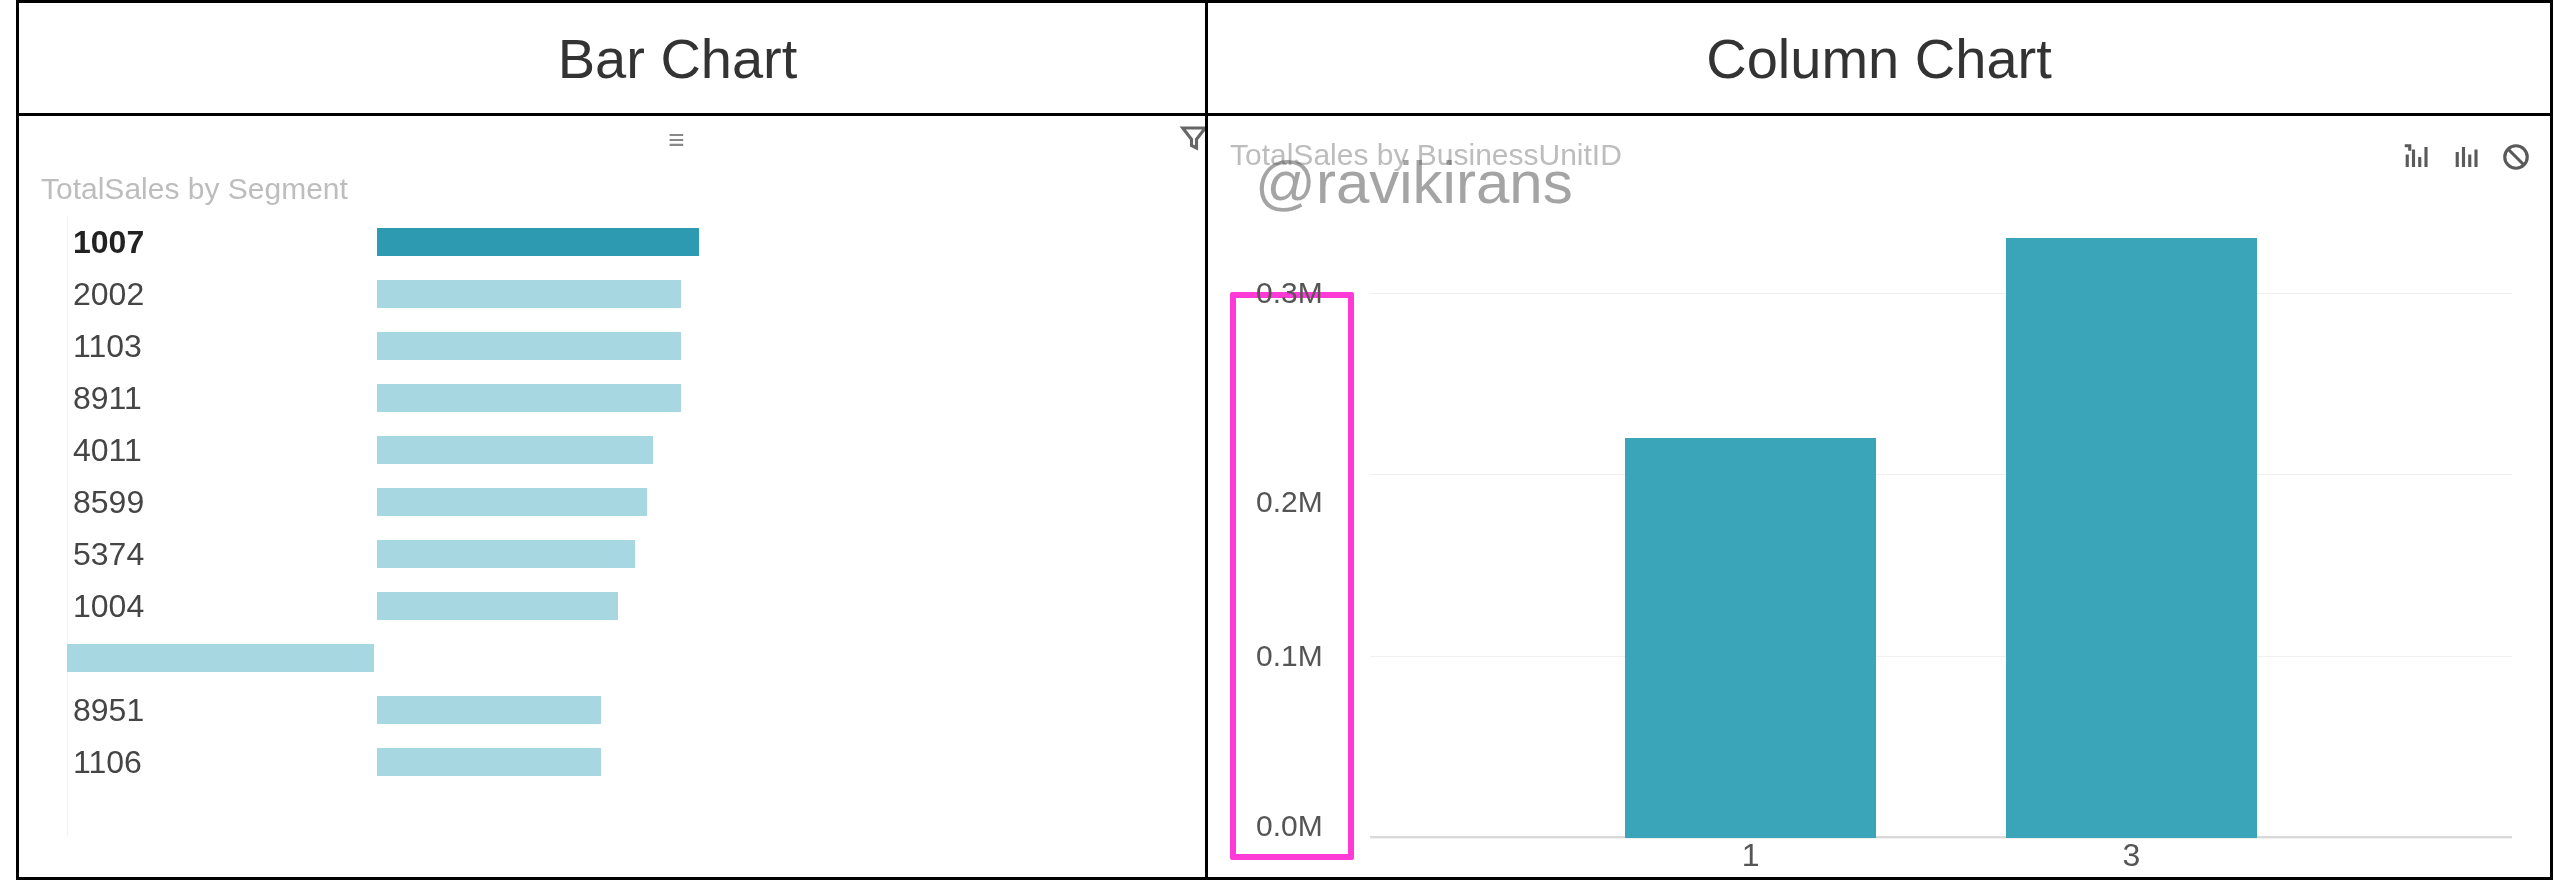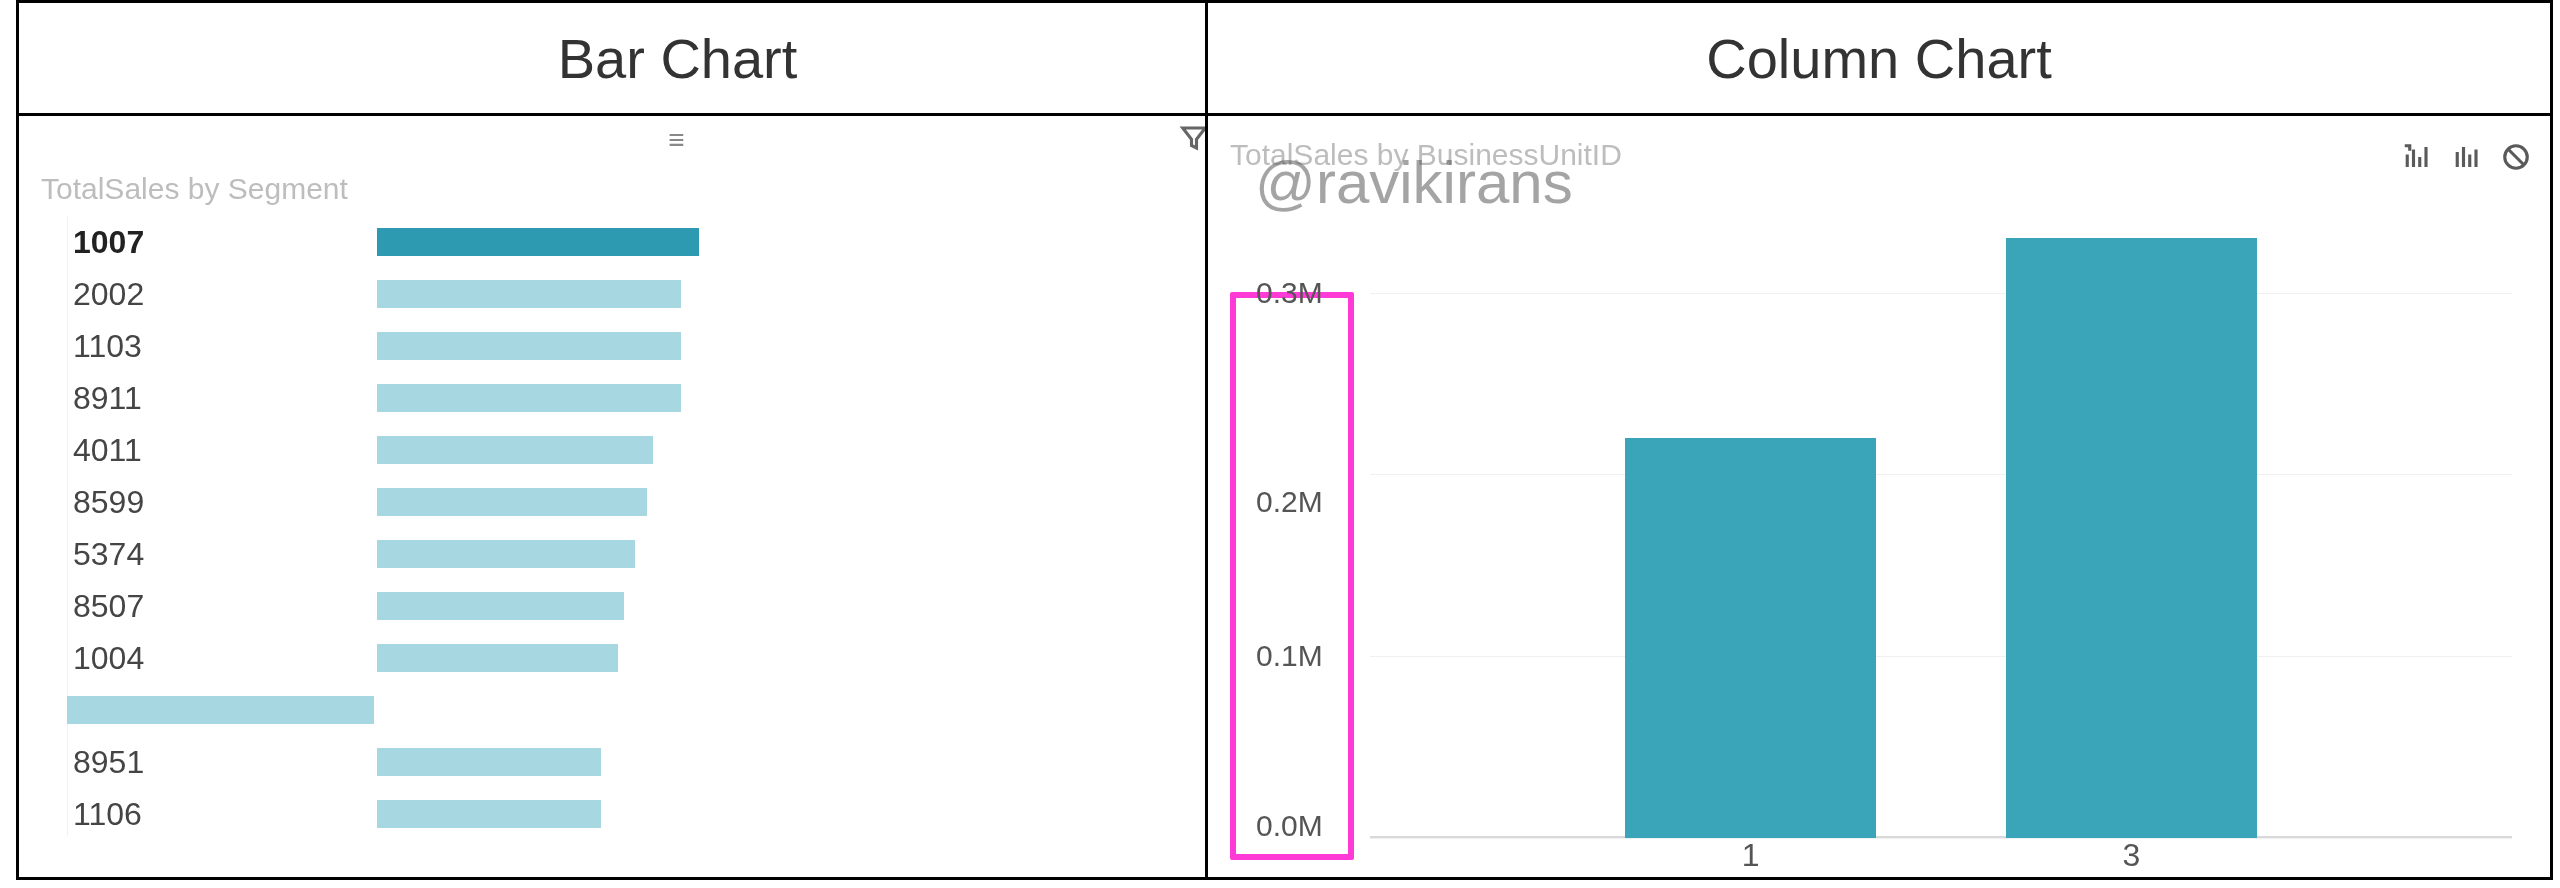--- a/index.html
+++ b/index.html
@@ -124,26 +124,20 @@
             <div class="bar-fill dim" style="width: 29.375%;"></div>
           </div>
         </div>
         <div class="bar-row">
           <div class="bar-label">5374</div>
           <div class="bar-track">
             <div class="bar-fill dim" style="width: 28.125%;"></div>
           </div>
         </div>
         <div class="bar-row">
-          <div class="bar-label">8507</div>
-          <div class="bar-track">
-            <div class="bar-fill dim" style="width: 26.875%;"></div>
-          </div>
-        </div>
-        <div class="bar-row">
           <div class="bar-label">1004</div>
           <div class="bar-track">
             <div class="bar-fill dim" style="width: 26.25%;"></div>
           </div>
         </div>
         <div class="bar-row">
           <div class="bar-track">
             <div class="bar-fill dim" style="width: 25%;"></div>
           </div>
         </div>

